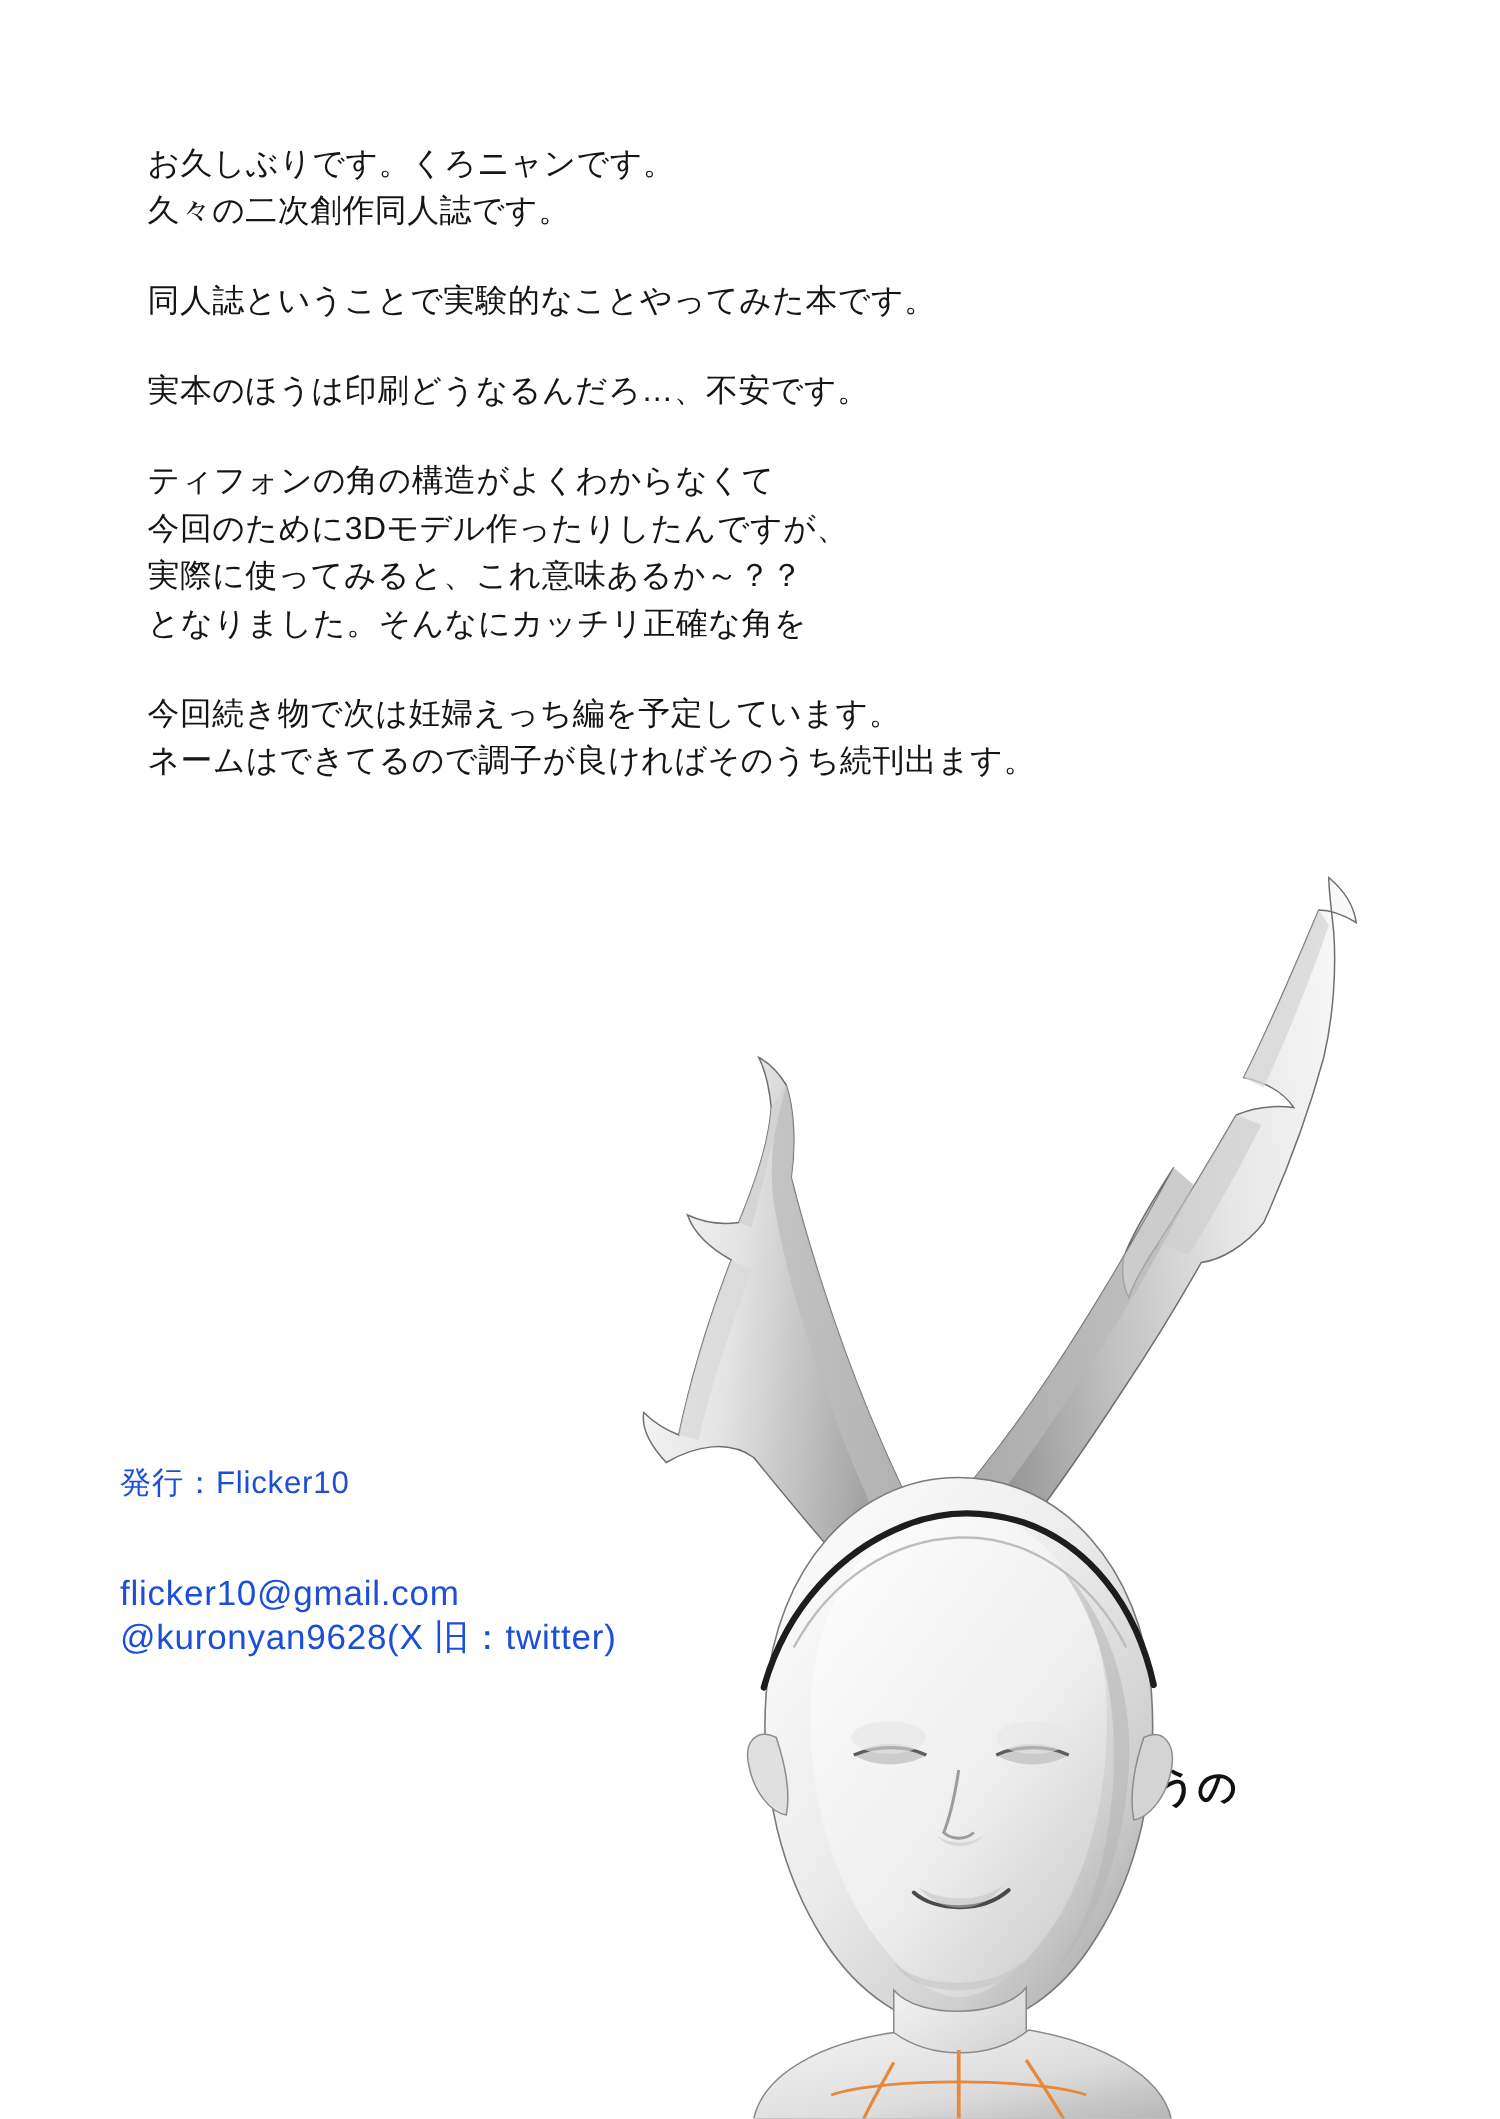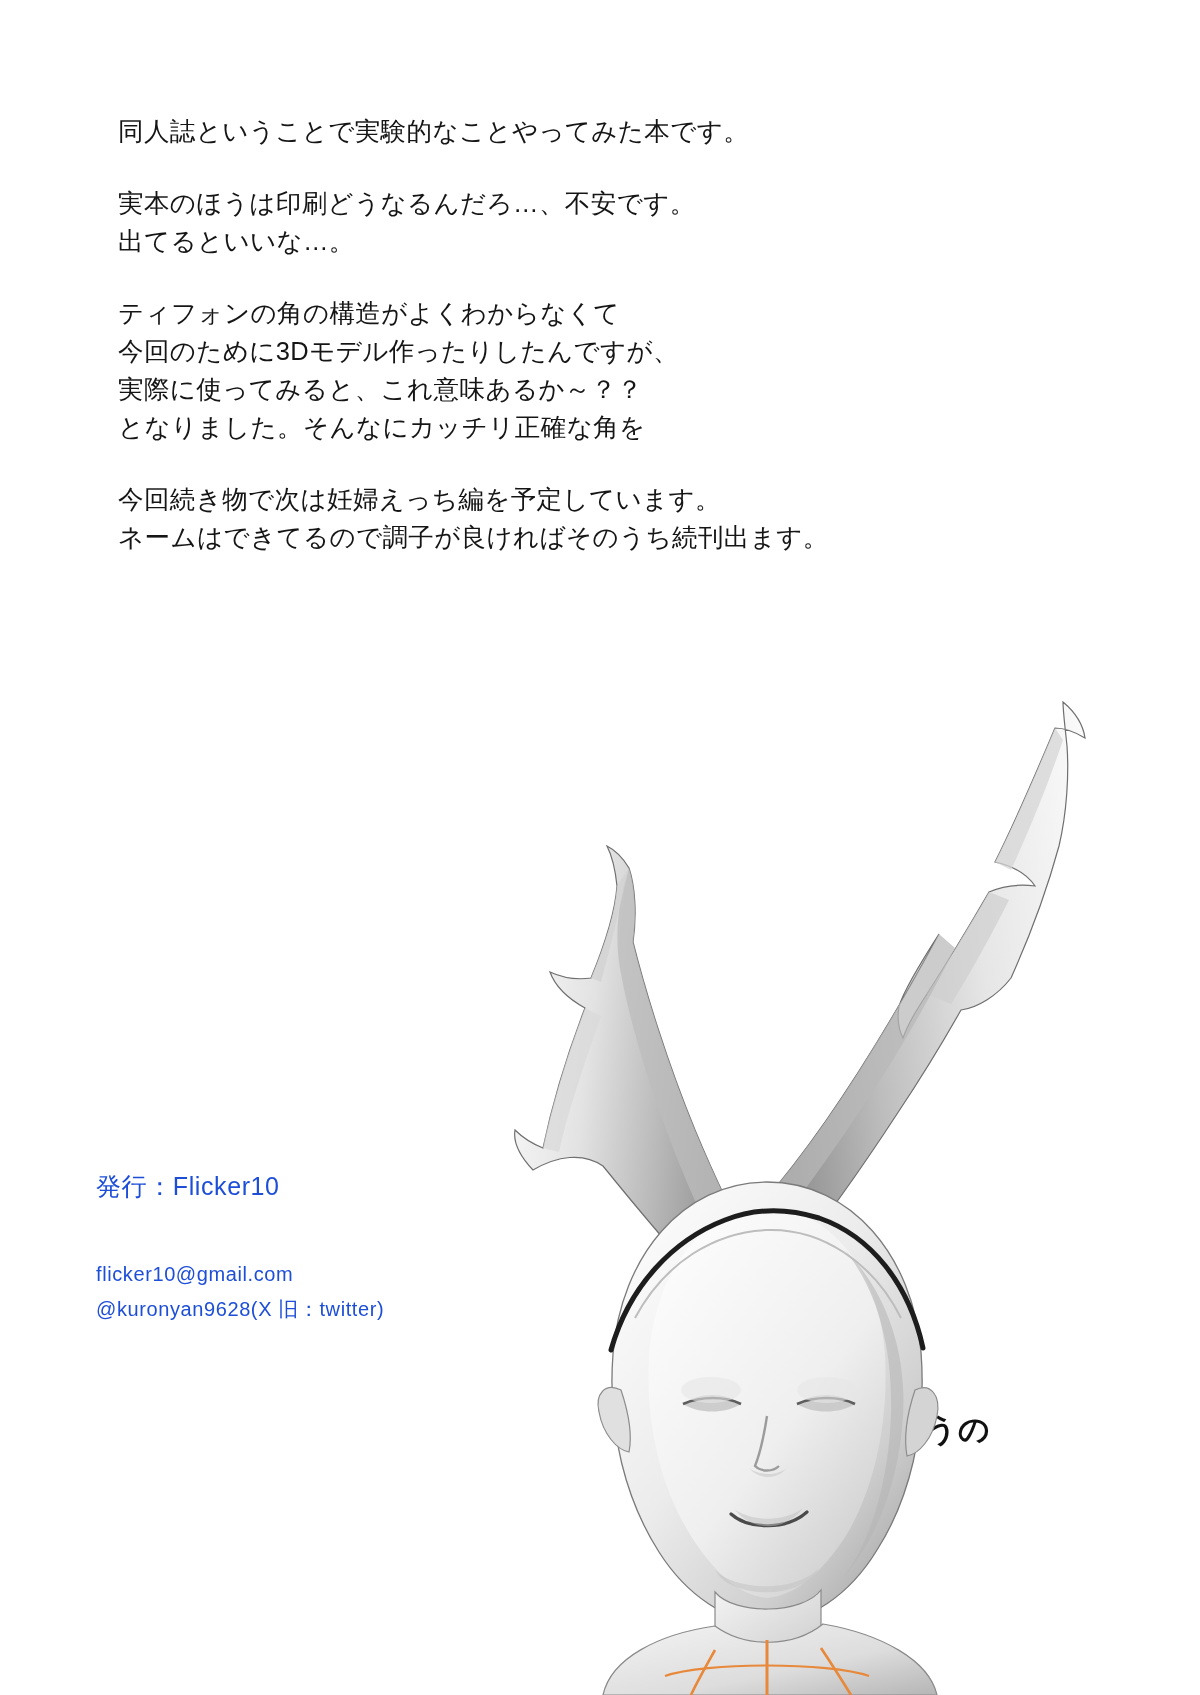--- a/index.html
+++ b/index.html
@@ -56,21 +56,21 @@
     font-size: 25px;
     line-height: 37px;
     letter-spacing: 0.6px;
     white-space: pre;
     color: #1d4ed8;
   }
   .colophon .contact {
     margin-top: 52px;
   }
   .colophon .contact .cline {
-    font-size: 20px;
+    font-size: 28px;
     line-height: 35px;
   }
 
   
   .figure-caption {
     position: absolute;
     left: 796px;
     top: 1409px;
     font-size: 31px;
     font-weight: bold;
@@ -93,28 +93,31 @@
     height: 100%;
   }
 </style>
 </head>
 <body>
 
 <div class="page">
 
   <div class="afterword">
 
+    <div class="para">
+      <div class="line">お久しぶりです。くろニャンです。</div>
+      <div class="line">久々の二次創作同人誌です。</div>
+    </div>
 
     <div class="para">
       <div class="line">同人誌ということで実験的なことやってみた本です。</div>
     </div>
 
     <div class="para">
       <div class="line">実本のほうは印刷どうなるんだろ…、不安です。</div>
-      <div class="line">出てるといいな…。</div>
     </div>
 
     <div class="para">
       <div class="line">ティフォンの角の構造がよくわからなくて</div>
       <div class="line">今回のために3Dモデル作ったりしたんですが、</div>
       <div class="line">実際に使ってみると、これ意味あるか～？？</div>
       <div class="line">となりました。そんなにカッチリ正確な角を</div>
     </div>
 
     <div class="para">

